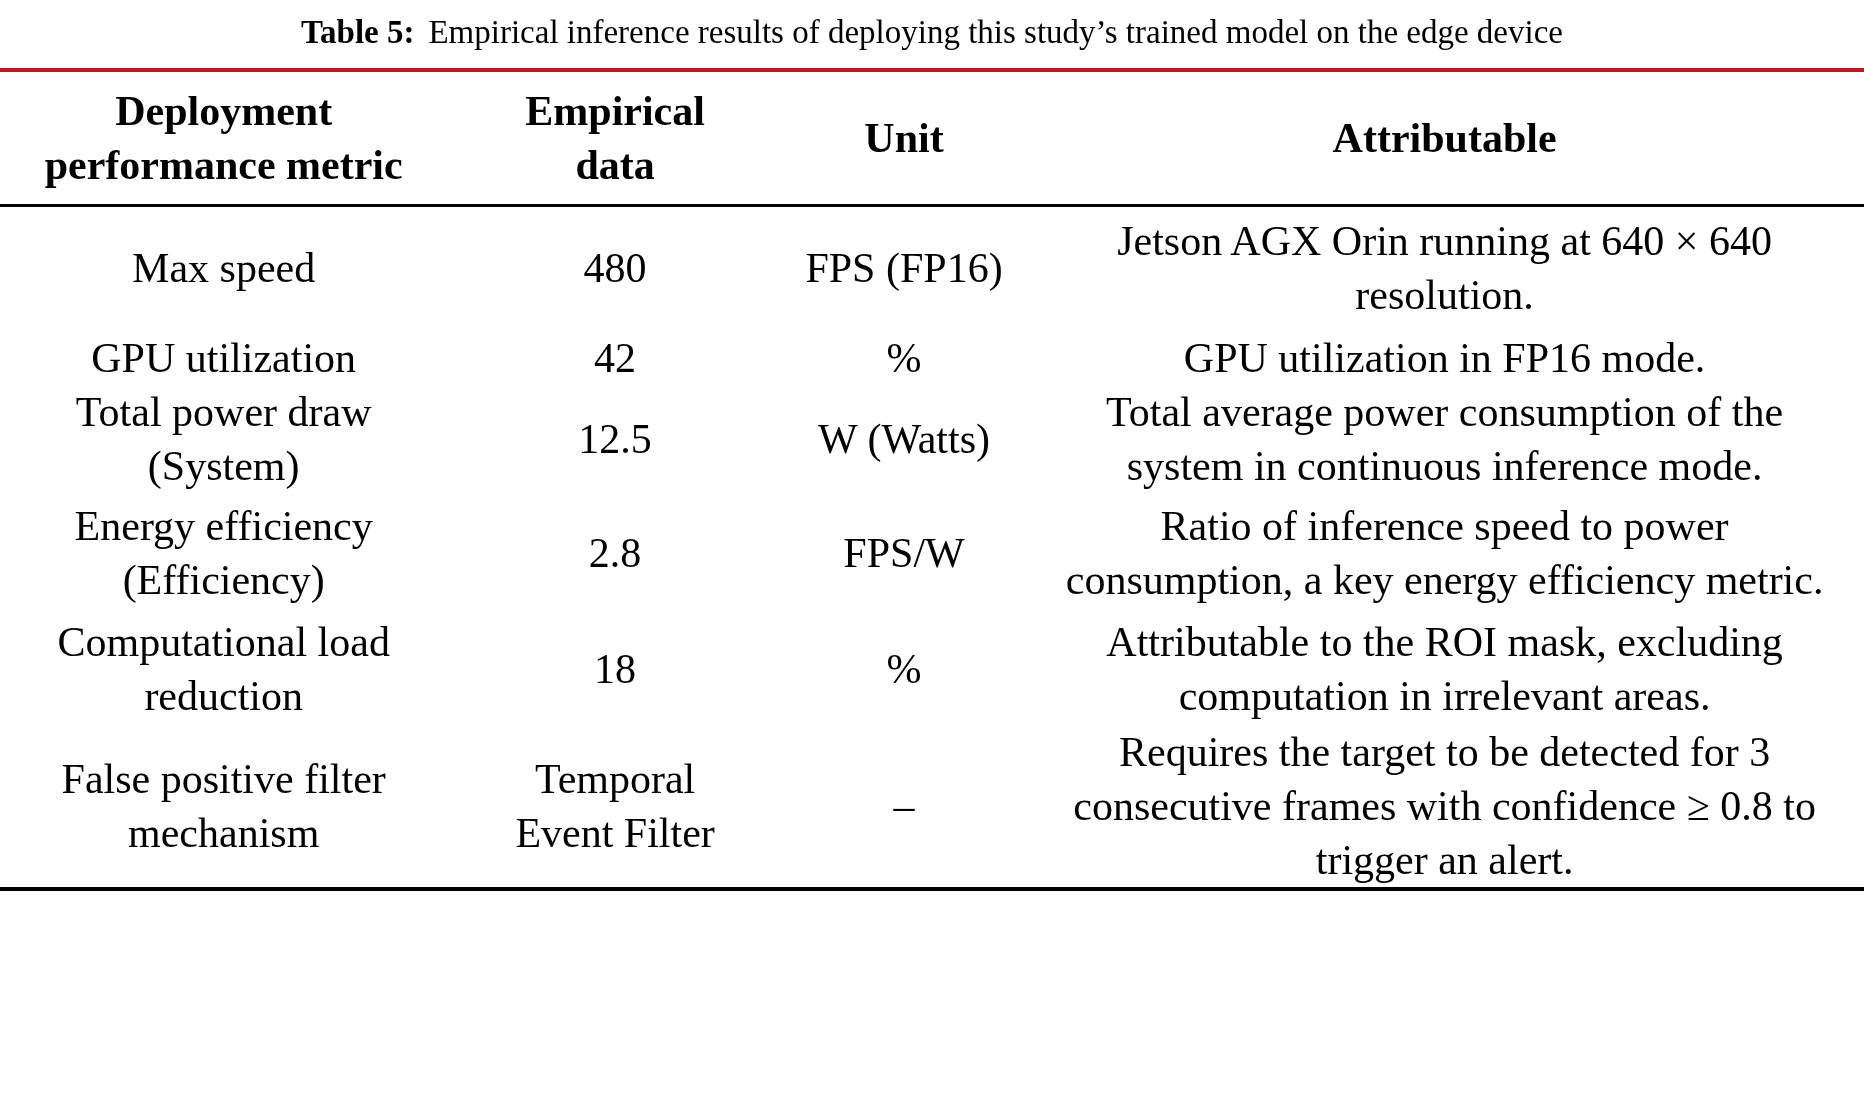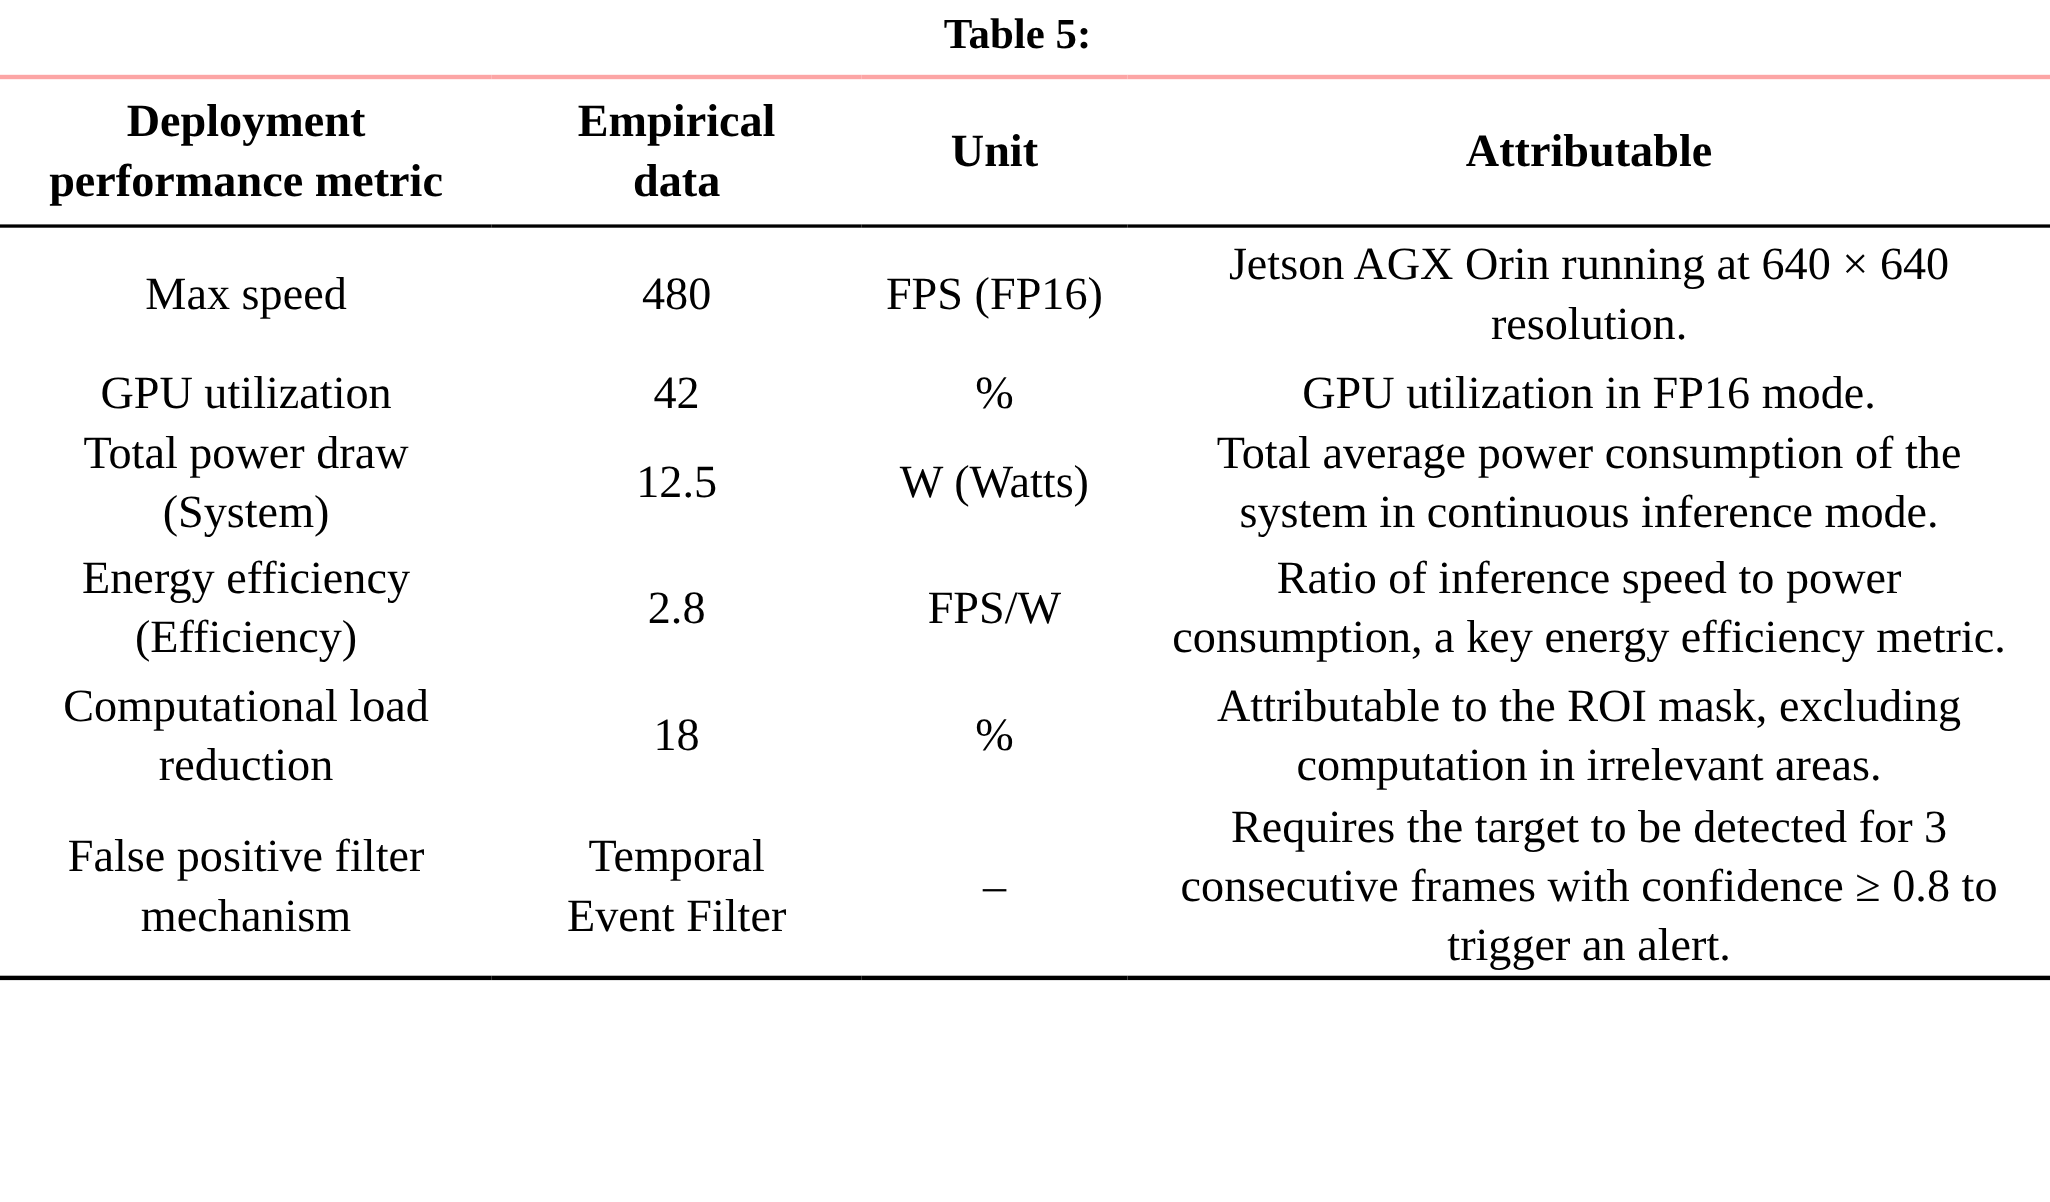--- a/index.html
+++ b/index.html
@@ -12,34 +12,34 @@
     height: 1093px;
     overflow: hidden;
     font-family: "Liberation Serif", serif;
     color: #000000;
   }
   .caption {
     height: 68px;
     display: flex;
     align-items: center;
     justify-content: center;
-    font-size: 39px;
+    font-size: 33px;
     line-height: 40px;
     padding-bottom: 4px;
     box-sizing: border-box;
   }
   .caption .cap-label {
     font-weight: 700;
     margin-right: 14px;
   }
   table.results {
     width: 1864px;
     border-collapse: collapse;
     table-layout: fixed;
-    border-top: 4px solid #fca5a5;
+    border-top: 4px solid #b91c1c;
     border-bottom: 4px solid #000000;
   }
   col.c1 { width: 24%; }
   col.c2 { width: 18%; }
   col.c3 { width: 13%; }
   col.c4 { width: 45%; }
   th, td {
     text-align: center;
     vertical-align: middle;
     font-size: 42px;
@@ -60,20 +60,21 @@
   tbody tr:nth-child(5) { height: 112px; margin-top: 38px; }
   tbody tr:nth-child(6) { height: 123px; }
   tbody tr:nth-child(7) { height: 120px; }
   tbody tr:nth-child(8) { height: 170px; }
 </style>
 </head>
 <body>
 
 <div class="caption">
   <span class="cap-label">Table 5:</span>
+  <span class="cap-text">Empirical inference results of deploying this study’s trained model on the edge device</span>
 </div>
 
 <table class="results">
   <colgroup>
     <col class="c1">
       <col class="c2">
       <col class="c3">
       <col class="c4">
   </colgroup>
   <thead>

